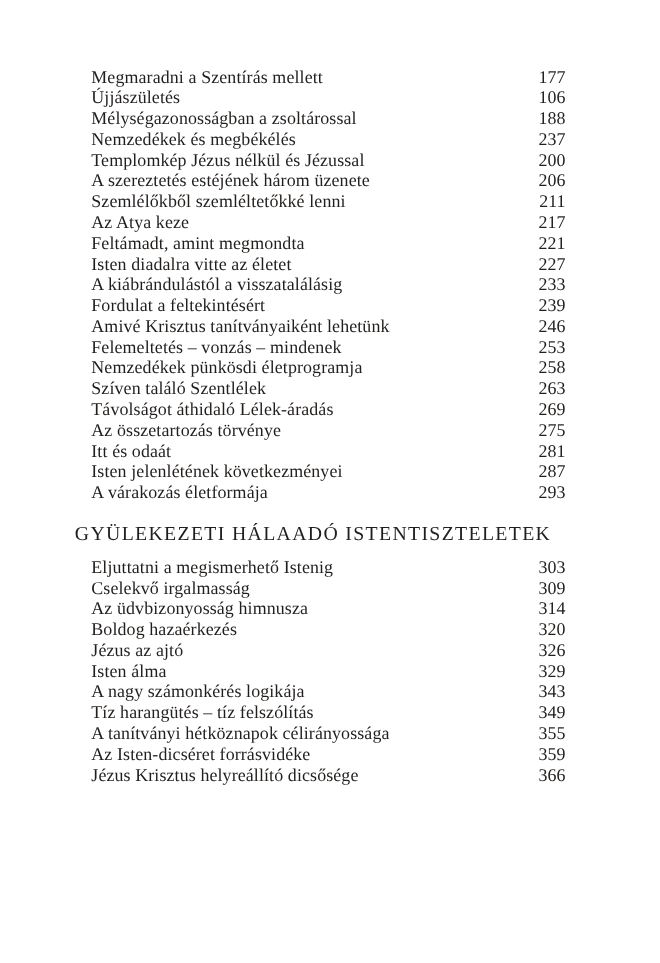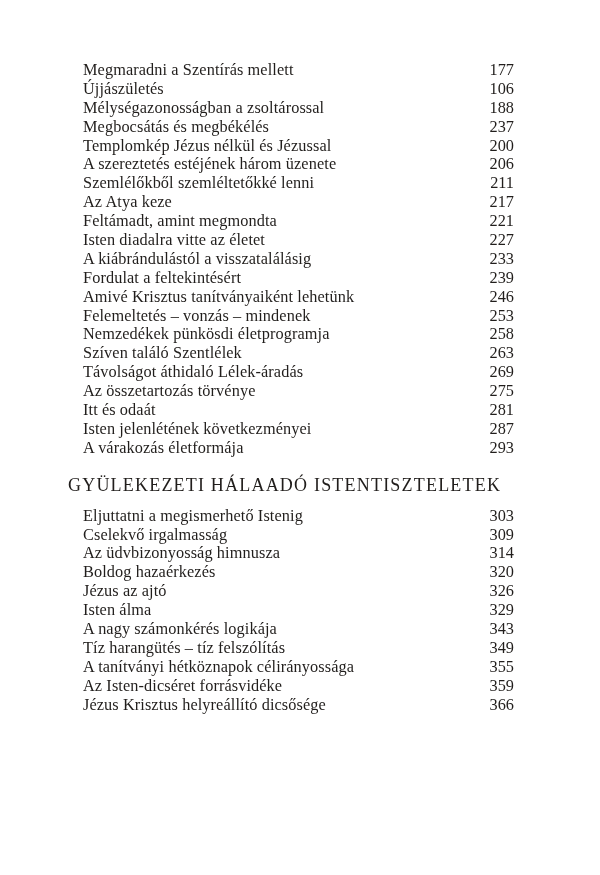--- a/index.html
+++ b/index.html
@@ -60,21 +60,21 @@
       </div>
       <div class="entry-row">
         <span class="entry-title">Újjászületés</span>
         <span class="entry-page">106</span>
       </div>
       <div class="entry-row">
         <span class="entry-title">Mélységazonosságban a zsoltárossal</span>
         <span class="entry-page">188</span>
       </div>
       <div class="entry-row">
-        <span class="entry-title">Megbocsátás és megbékélés</span>
+        <span class="entry-title">Nemzedékek és megbékélés</span>
         <span class="entry-page">237</span>
       </div>
       <div class="entry-row">
         <span class="entry-title">Templomkép Jézus nélkül és Jézussal</span>
         <span class="entry-page">200</span>
       </div>
       <div class="entry-row">
         <span class="entry-title">A szereztetés estéjének három üzenete</span>
         <span class="entry-page">206</span>
       </div>

